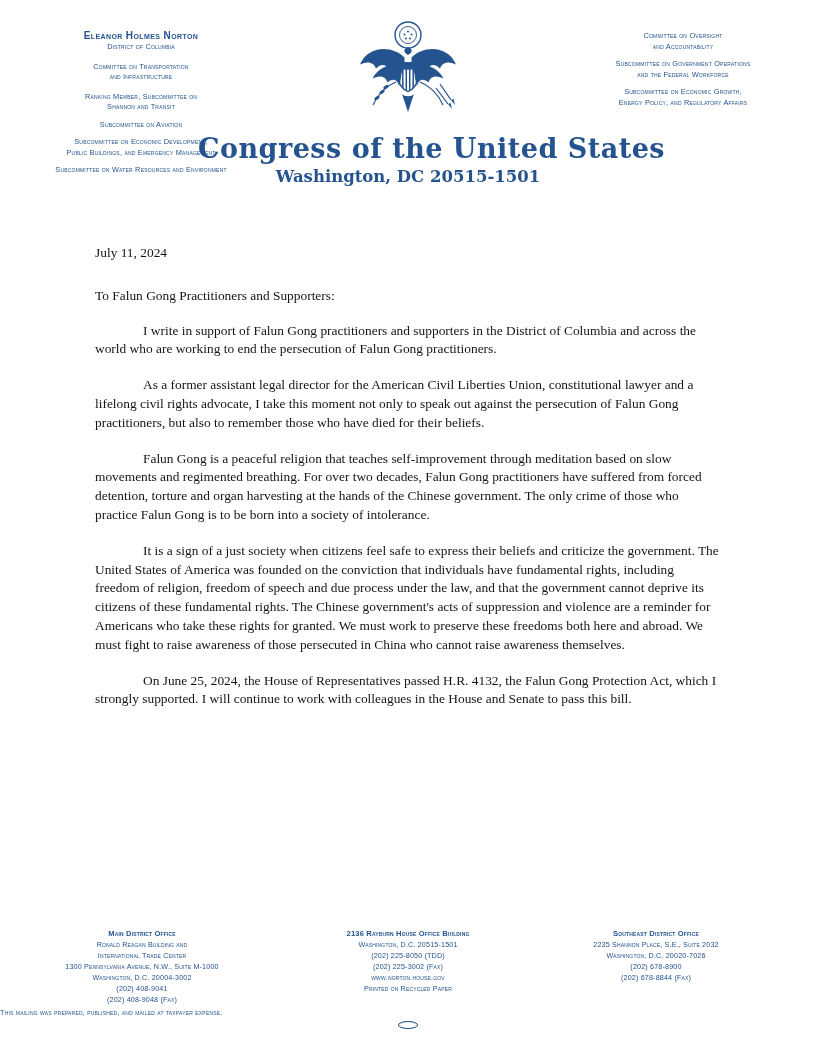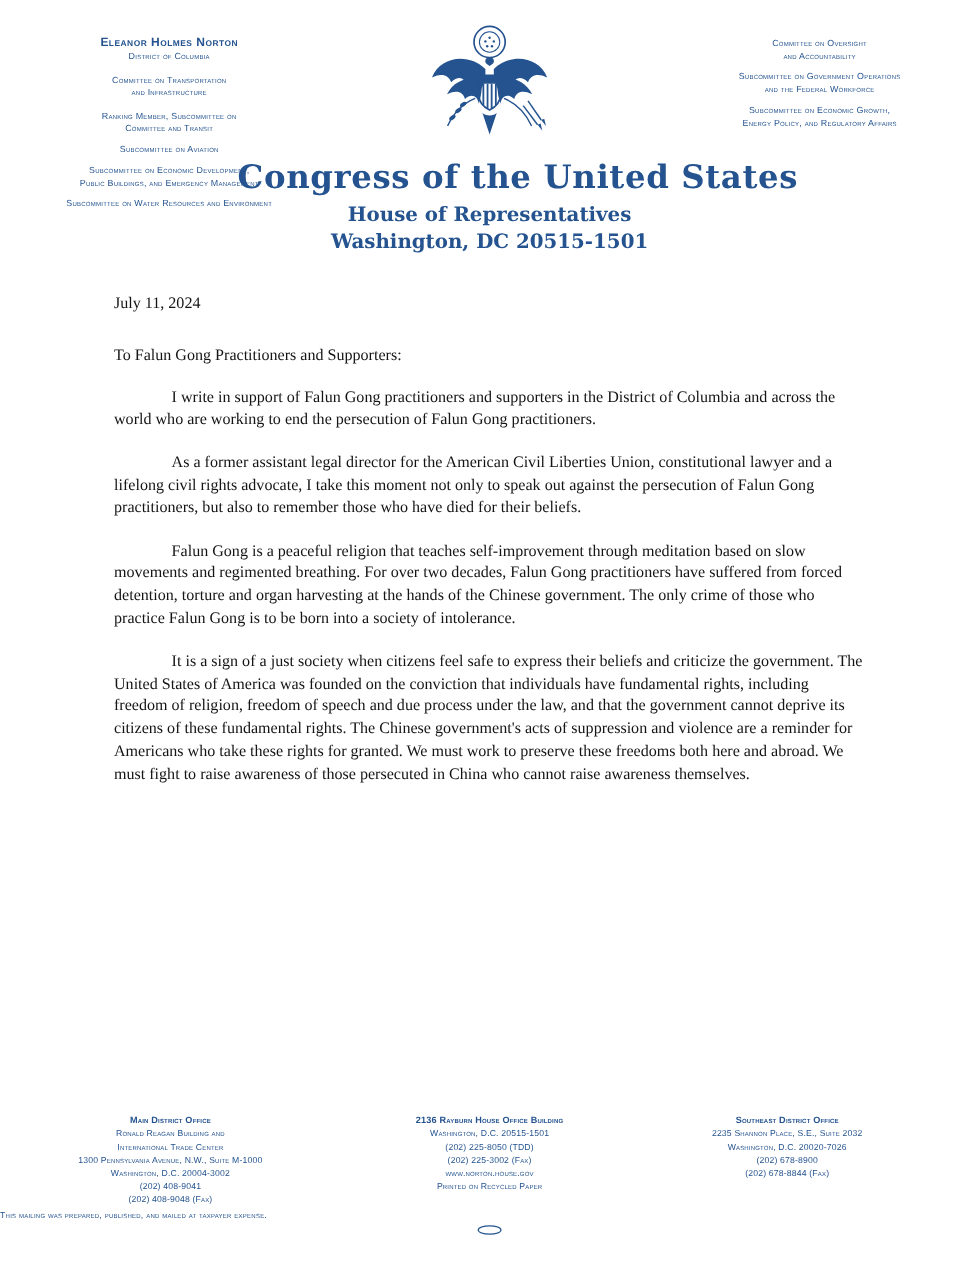--- a/index.html
+++ b/index.html
@@ -57,21 +57,21 @@
 <body>
 
 <div class="page">
 
   <div class="hdr-block hdr-left">
     <div class="h-name">Eleanor Holmes Norton</div>
     <div>District of Columbia</div>
     <div class="bold gap-sm">Committee on Transportation</div>
     <div class="bold">and Infrastructure</div>
     <div class="gap-sm"><span class="bold">Ranking Member</span><span>, Subcommittee on</span></div>
-    <div>Committee and Transit</div>
+    <div>Shannon and Transit</div>
     <div class="gap-xs">Subcommittee on Aviation</div>
     <div class="gap-xs">Subcommittee on Economic Development,</div>
     <div>Public Buildings, and Emergency Management</div>
     <div class="gap-xs">Subcommittee on Water Resources and Environment</div>
   </div>
 
   <div class="hdr-block hdr-right">
     <div class="bold">Committee on Oversight</div>
     <div class="bold">and Accountability</div>
     <div class="gap-xs">Subcommittee on Government Operations</div>
@@ -118,31 +118,31 @@
         <ellipse cx="21" cy="80" rx="3" ry="1.6" transform="rotate(-35 21 80)"></ellipse>
         <ellipse cx="30" cy="69" rx="3" ry="1.6" transform="rotate(-35 30 69)"></ellipse>
         <path d="M92 86 l4 5 -1.5 -6 z"></path>
           <path d="M95 82 l4 5 -1.5 -6 z"></path>
       </g>
     </svg>
   </div>
 
   <div class="center-titles">
     <div class="congress-title">Congress of the United States</div>
-    <div class="congress-sub">House of Representatives</div>
     <div class="congress-addr">Washington, DC 20515-1501</div>
   </div>
 
   <main class="letter">
     <div class="date-line">July 11, 2024</div>
     <div class="salutation">To Falun Gong Practitioners and Supporters:</div>
     <p class="para">I write in support of Falun Gong practitioners and supporters in the District of Columbia and across the world who are working to end the persecution of Falun Gong practitioners.</p>
     <p class="para">As a former assistant legal director for the American Civil Liberties Union, constitutional lawyer and a lifelong civil rights advocate, I take this moment not only to speak out against the persecution of Falun Gong practitioners, but also to remember those who have died for their beliefs.</p>
     <p class="para">Falun Gong is a peaceful religion that teaches self-improvement through meditation based on slow movements and regimented breathing.  For over two decades, Falun Gong practitioners have suffered from forced detention, torture and organ harvesting at the hands of the Chinese government.  The only crime of those who practice Falun Gong is to be born into a society of intolerance.</p>
     <p class="para">It is a sign of a just society when citizens feel safe to express their beliefs and criticize the government.  The United States of America was founded on the conviction that individuals have fundamental rights, including freedom of religion, freedom of speech and due process under the law, and that the government cannot deprive its citizens of these fundamental rights.  The Chinese government's acts of suppression and violence are a reminder for Americans who take these rights for granted.  We must work to preserve these freedoms both here and abroad.  We must fight to raise awareness of those persecuted in China who cannot raise awareness themselves.</p>
+    <p class="para">On June 25, 2024, the House of Representatives passed H.R. 4132, the Falun Gong Protection Act, which I strongly supported.  I will continue to work with colleagues in the House and Senate to pass this bill.</p>
   </main>
 
   <div class="foot-col fc-left">
     <div class="fc-title">Main District Office</div>
     <div>Ronald Reagan Building and</div>
     <div>International Trade Center</div>
     <div>1300 Pennsylvania Avenue, N.W., Suite M-1000</div>
     <div>Washington, D.C. 20004-3002</div>
     <div>(202) 408-9041</div>
     <div>(202) 408-9048 (Fax)</div>

